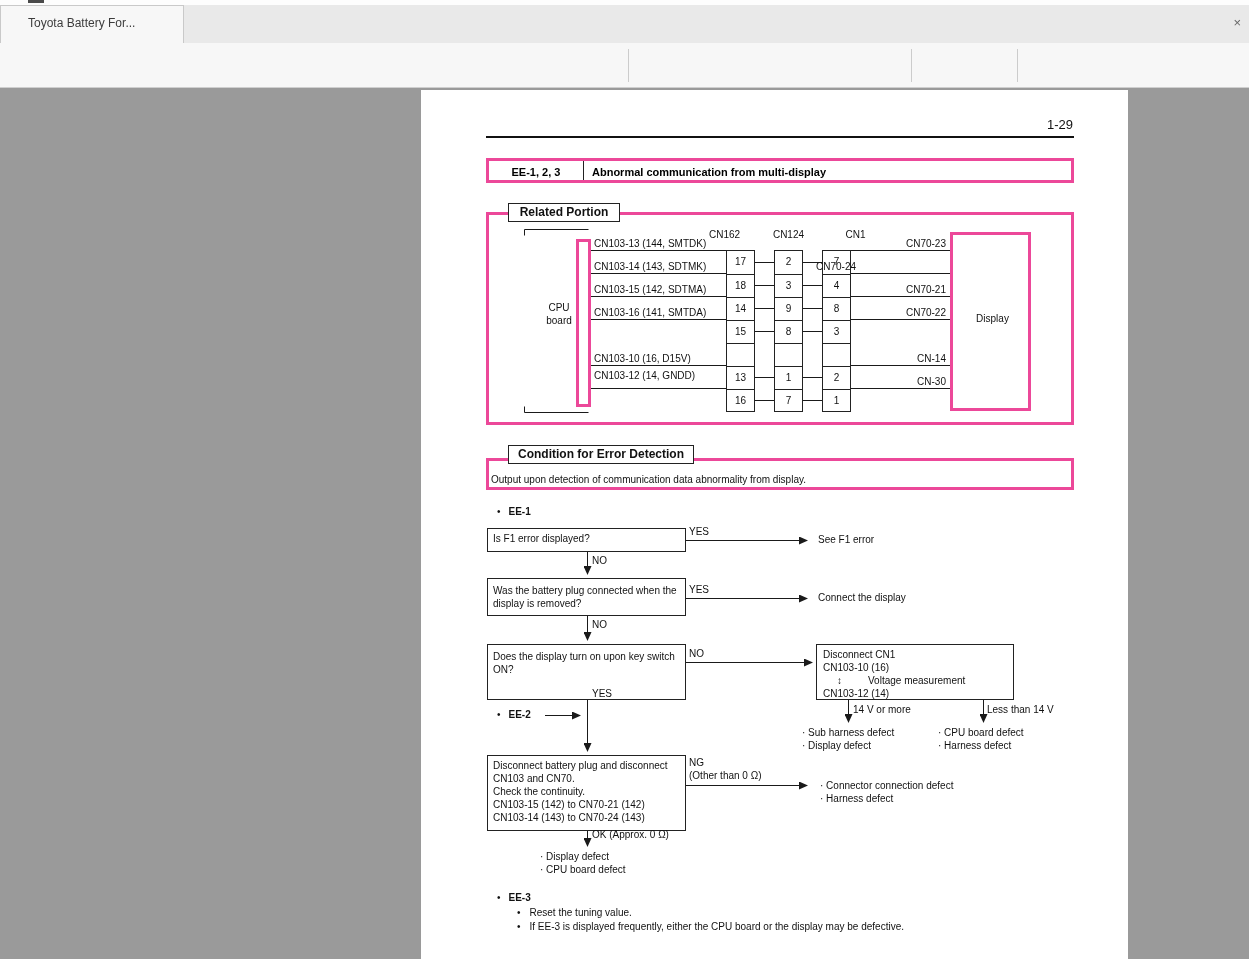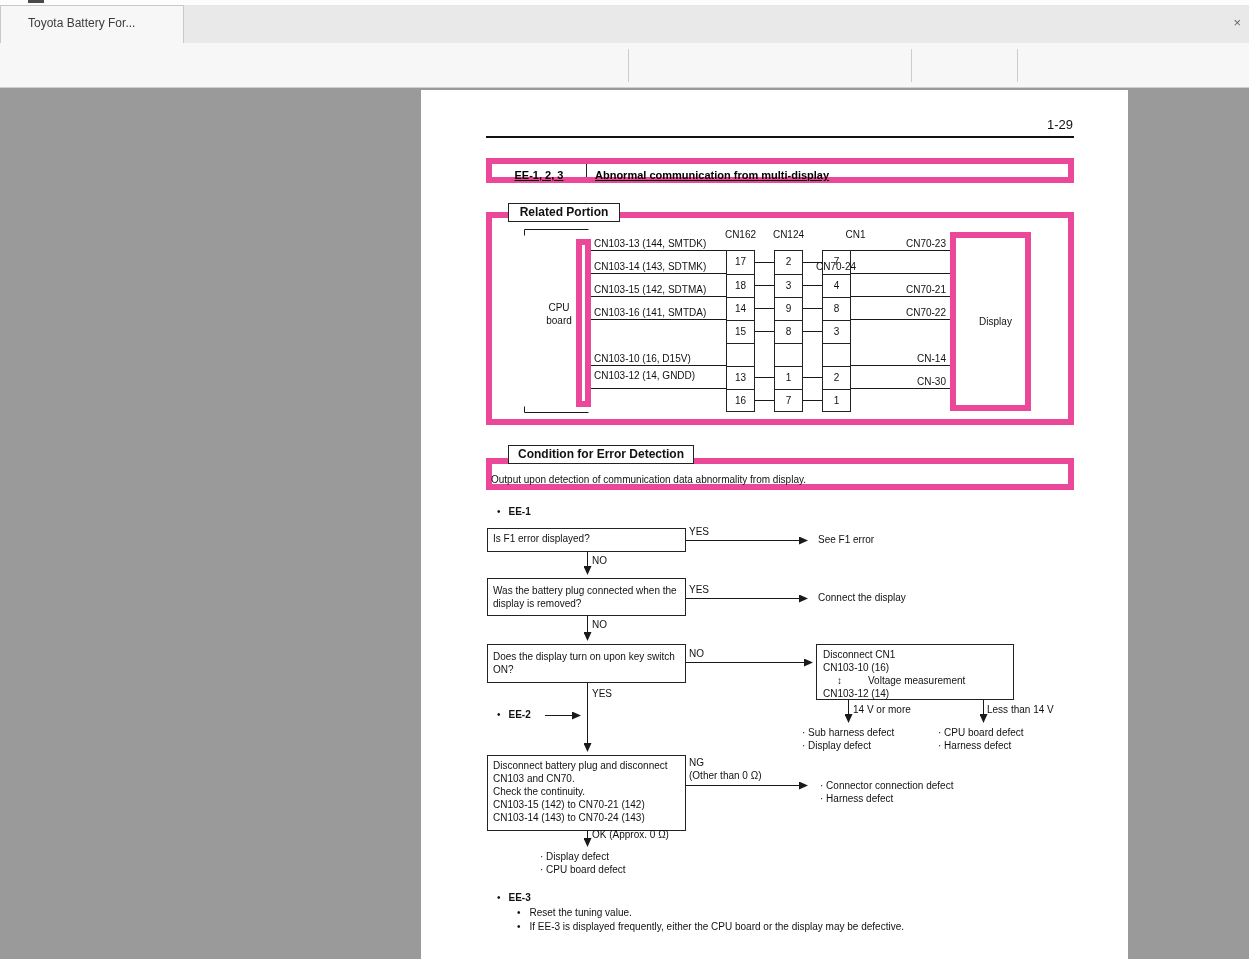--- a/index.html
+++ b/index.html
@@ -21,21 +21,21 @@
   #pagetotal{left:589px;top:54px;line-height:24px;}
   #zoomctl{left:833px;top:54px;width:62px;height:22px;line-height:22px;border-bottom:1px solid #b5b5b5;}
   #zoomcaret{position:absolute;right:0;top:0;font-size:8px;color:#555;}
   .caret{font-size:8px;color:#555;}
   
   #canvas{left:0;top:88px;width:1249px;height:871px;background:#9a9a9a;}
   #page{left:421px;top:2px;width:707px;height:880px;background:#fff;}
   
   .t{position:absolute;font-size:10px;line-height:12px;color:#111;white-space:nowrap;}
   .b{font-weight:bold;}
-  .bx{position:absolute;border:6px solid #ec4899;box-sizing:border-box;background:#fff;text-decoration:underline;}
+  .bx{position:absolute;border:3px solid #ec4899;box-sizing:border-box;background:#fff;}
   .lbl{position:absolute;border:1px solid #222;box-sizing:border-box;background:#fff;
        font-size:12px;font-weight:bold;text-align:center;height:19px;line-height:17px;color:#111;}
   .flowbox{position:absolute;border:1px solid #222;box-sizing:border-box;background:#fff;
        font-size:10px;line-height:12.5px;color:#111;padding:4px 5px;}
   .cell{height:23px;box-sizing:border-box;border-top:1px solid #222;text-align:center;
         font-size:10px;line-height:21px;color:#111;}
   .cell:first-child{border-top:none;}
   .col{position:absolute;width:29px;height:162px;border:1px solid #222;box-sizing:border-box;background:#fff;}
   .bullet-row{position:absolute;display:flex;gap:8px;font-size:10px;line-height:12px;color:#111;white-space:nowrap;}
   svg{display:block;}
@@ -205,21 +205,21 @@
     </div>
     <div class="bx" style="left:155px;top:149px;width:15px;height:168px"></div>
 
     <div class="t" style="left:173px;top:148px">CN103-13 (144, SMTDK)</div>
     <div class="t" style="left:173px;top:171px">CN103-14 (143, SDTMK)</div>
     <div class="t" style="left:173px;top:194px">CN103-15 (142, SDTMA)</div>
     <div class="t" style="left:173px;top:217px">CN103-16 (141, SMTDA)</div>
     <div class="t" style="left:173px;top:263px">CN103-10 (16, D15V)</div>
     <div class="t" style="left:173px;top:280px">CN103-12 (14, GNDD)</div>
 
-    <div class="t" style="left:297px;top:139px;width:45px;text-align:center">CN162</div>
+    <div class="t" style="left:288px;top:139px;width:45px;text-align:left">CN162</div>
     <div class="t" style="left:345px;top:139px;width:45px;text-align:center">CN124</div>
     <div class="t" style="left:412px;top:139px;width:45px;text-align:center">CN1</div>
 
     <div class="col" style="left:305px;top:160px">
       <div class="cell">17</div>
         <div class="cell">18</div>
         <div class="cell">14</div>
         <div class="cell">15</div>
         <div class="cell"></div>
         <div class="cell">13</div>
@@ -267,21 +267,21 @@
     <div class="flowbox" style="left:66px;top:438px;width:199px;height:24px">Is F1 error displayed?</div>
     <div class="t" style="left:268px;top:436px">YES</div>
     <div class="t" style="left:397px;top:444px">See F1 error</div>
     <div class="t" style="left:171px;top:465px">NO</div>
 
     <div class="flowbox" style="left:66px;top:488px;width:199px;height:38px;padding-top:6px">Was the battery plug connected when the display is removed?</div>
     <div class="t" style="left:268px;top:494px">YES</div>
     <div class="t" style="left:397px;top:502px">Connect the display</div>
     <div class="t" style="left:171px;top:529px">NO</div>
 
-    <div class="flowbox" style="left:66px;top:554px;width:199px;height:39px;padding-top:6px">Does the display turn on upon key switch ON?</div>
+    <div class="flowbox" style="left:66px;top:554px;width:199px;height:56px;padding-top:6px">Does the display turn on upon key switch ON?</div>
     <div class="t" style="left:268px;top:558px">NO</div>
     <div class="t" style="left:171px;top:598px">YES</div>
 
     <div class="flowbox" style="left:395px;top:554px;width:198px;height:56px;padding:3px 6px;line-height:13px">
       <div>Disconnect CN1</div>
       <div>CN103-10 (16)</div>
       <div><span style="margin-left:14px">↕</span><span style="margin-left:26px">Voltage measurement</span></div>
       <div>CN103-12 (14)</div>
     </div>
     <div class="t" style="left:432px;top:614px">14 V or more</div>

